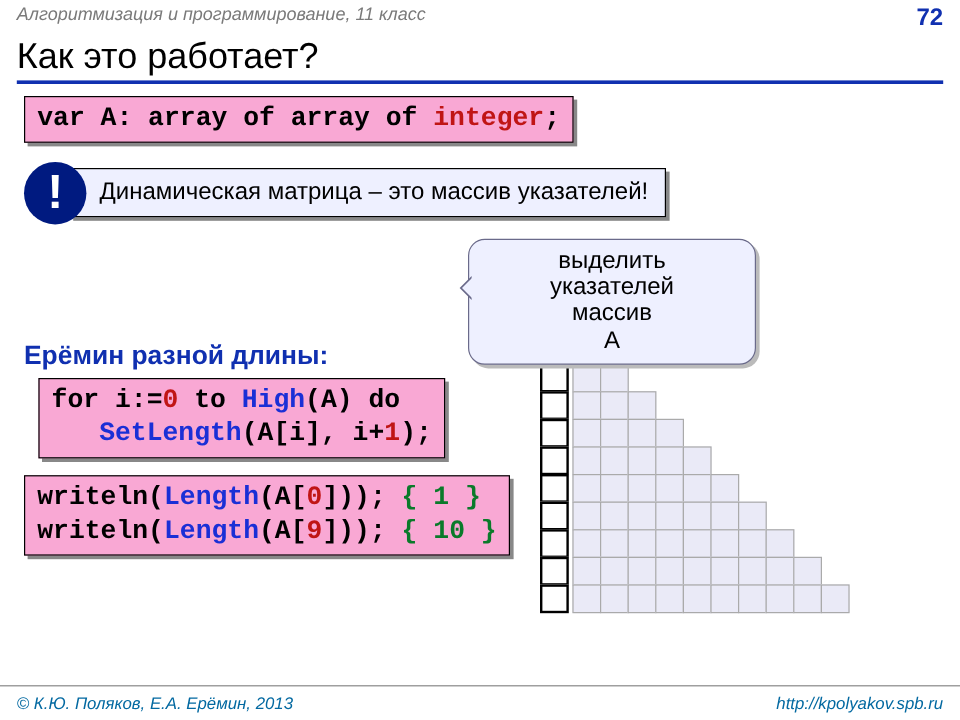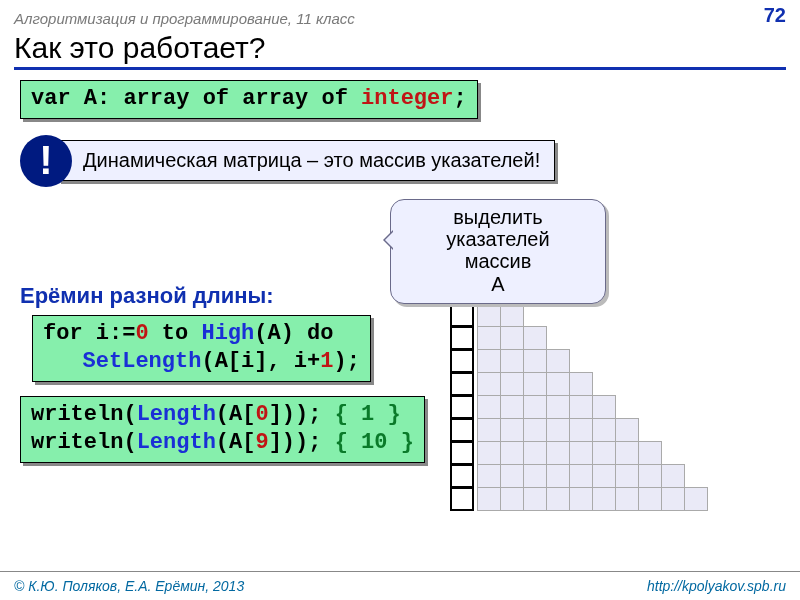--- a/index.html
+++ b/index.html
@@ -6,34 +6,34 @@
   html, body { margin:0; padding:0; }
   body {
     width:800px; height:600px;
     font-family: Arial, Helvetica, sans-serif;
     background:#fff;
     position:relative;
     overflow:hidden;
   }
   .header {
     padding:4px 14px 2px 14px;
-    display:flex; justify-content:space-between; align-items:flex-end;
+    display:flex; justify-content:space-between; align-items:flex-start;
     color:#7a7a7a; font-style:italic; font-size:15px;
   }
   .pagenum { color:#1030b0; font-weight:bold; font-style:normal; font-size:20px; }
   .title {
     margin:2px 14px 10px 14px;
     font-size:30px; font-weight:normal; color:#000;
     border-bottom:3px solid #1030b0;
     padding-bottom:2px;
   }
   .content { position:relative; padding:0 20px; }
   .codebox {
     display:inline-block;
-    background:#86efac;
+    background:#f9a8d4;
     border:1.5px solid #000;
     box-shadow:3px 3px 0 #888;
     font-family:"Courier New", monospace;
     font-weight:bold;
     font-size:22px;
     padding:4px 10px;
     white-space:pre;
     line-height:1.3;
   }
   .callout {
@@ -53,21 +53,21 @@
     border:1.5px solid #000;
     box-shadow:3px 3px 0 #888;
     font-size:20px;
     padding:8px 14px 8px 24px;
     margin-left:-14px;
   }
   .row2 { position:relative; margin-top:18px; height:60px; }
   .bubble {
     position:absolute;
     left:370px; top:-6px;
-    width:216px;
+    width:240px;
     background:#eef0ff;
     border:1px solid #6a6a8a;
     border-radius:14px;
     box-shadow:3px 3px 0 #bbb;
     padding:6px 8px 8px 8px;
     text-align:center;
     font-size:20px; line-height:1.12;
     z-index:5;
   }
   .bubble:before {

